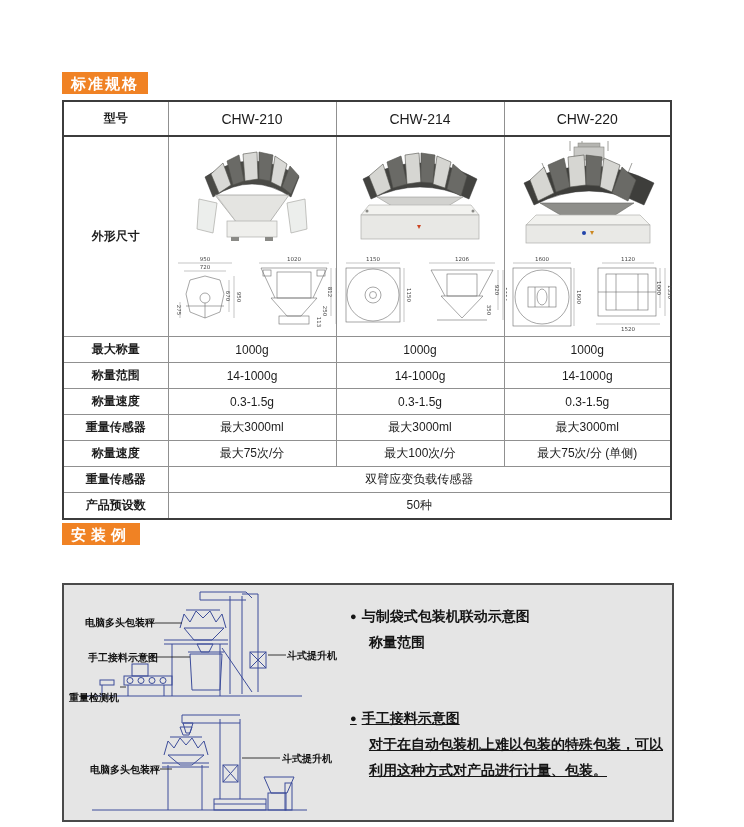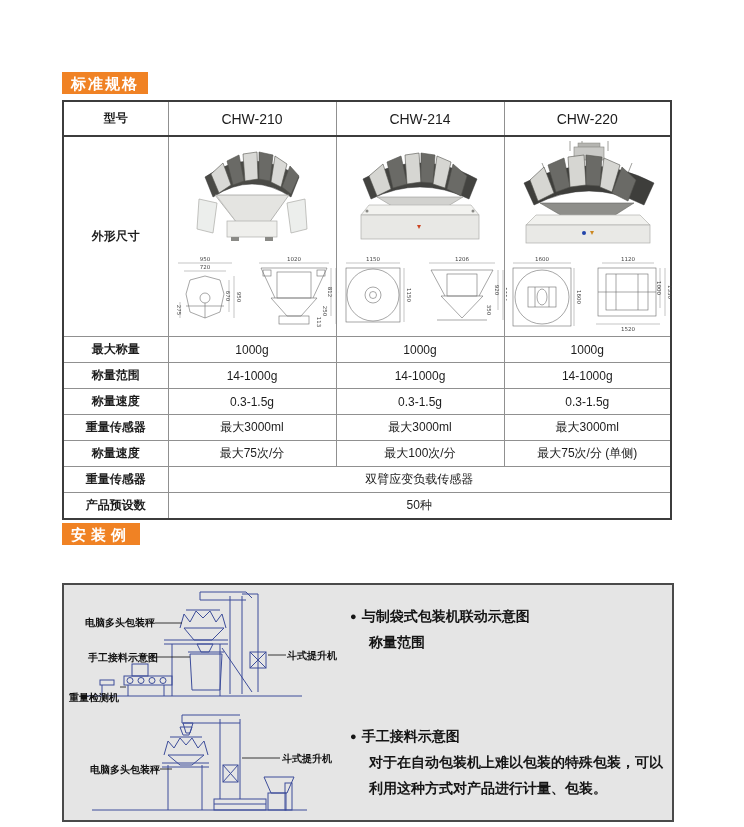--- a/index.html
+++ b/index.html
@@ -31,21 +31,21 @@
   .d2 { left:28px; top:128px; }
   .dlabel { position:absolute; font-size:10px; font-weight:600; color:#101010; white-space:nowrap; }
   .l-d1-weigher { left:21px; top:31px; }
   .l-d1-bagmaker { left:24px; top:66px; }
   .l-d1-checkweigher { left:5px; top:106px; }
   .l-d1-elevator { left:223px; top:64px; }
   .l-d2-weigher { left:26px; top:178px; }
   .l-d2-elevator { left:218px; top:167px; }
   .caption { position:absolute; left:286px; font-size:14px; font-weight:600; color:#151515;
              line-height:26px; white-space:nowrap; }
-  .c1 { top:18px; } .c2 { top:138px; }
+  .c1 { top:18px; } .c2 { top:120px;text-decoration:underline; }
   .cap-indent { padding-left:19px; }
   .bullet { margin-right:5px; font-size:11px; vertical-align:1px; }
 </style>
 </head>
 <body>
 
 <div class="page">
 
   <div class="badge specs">标准规格</div>
 

